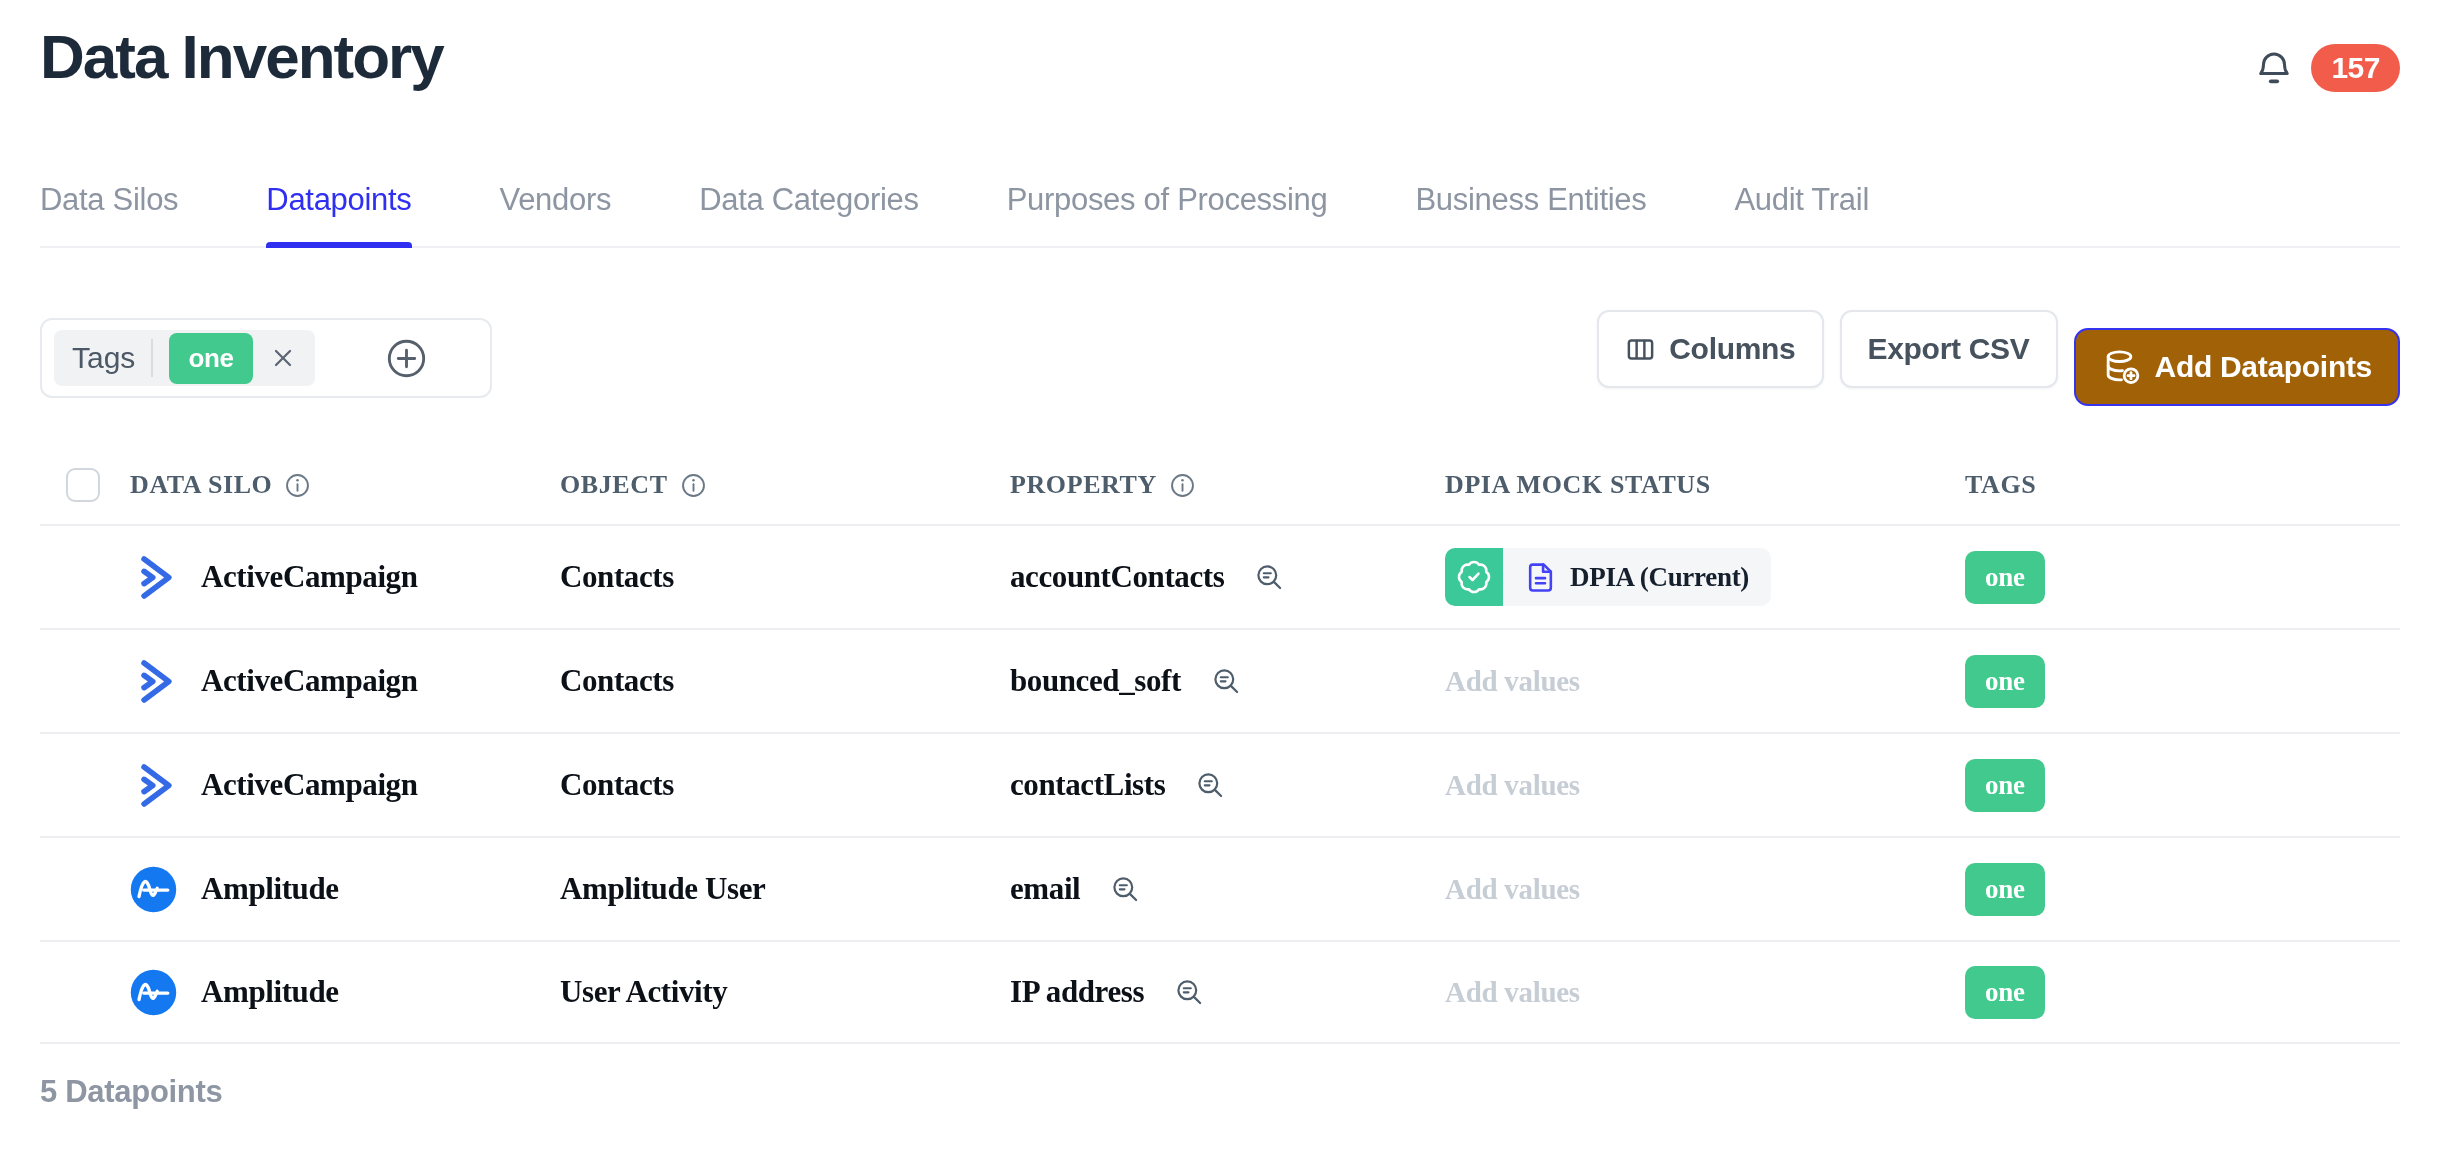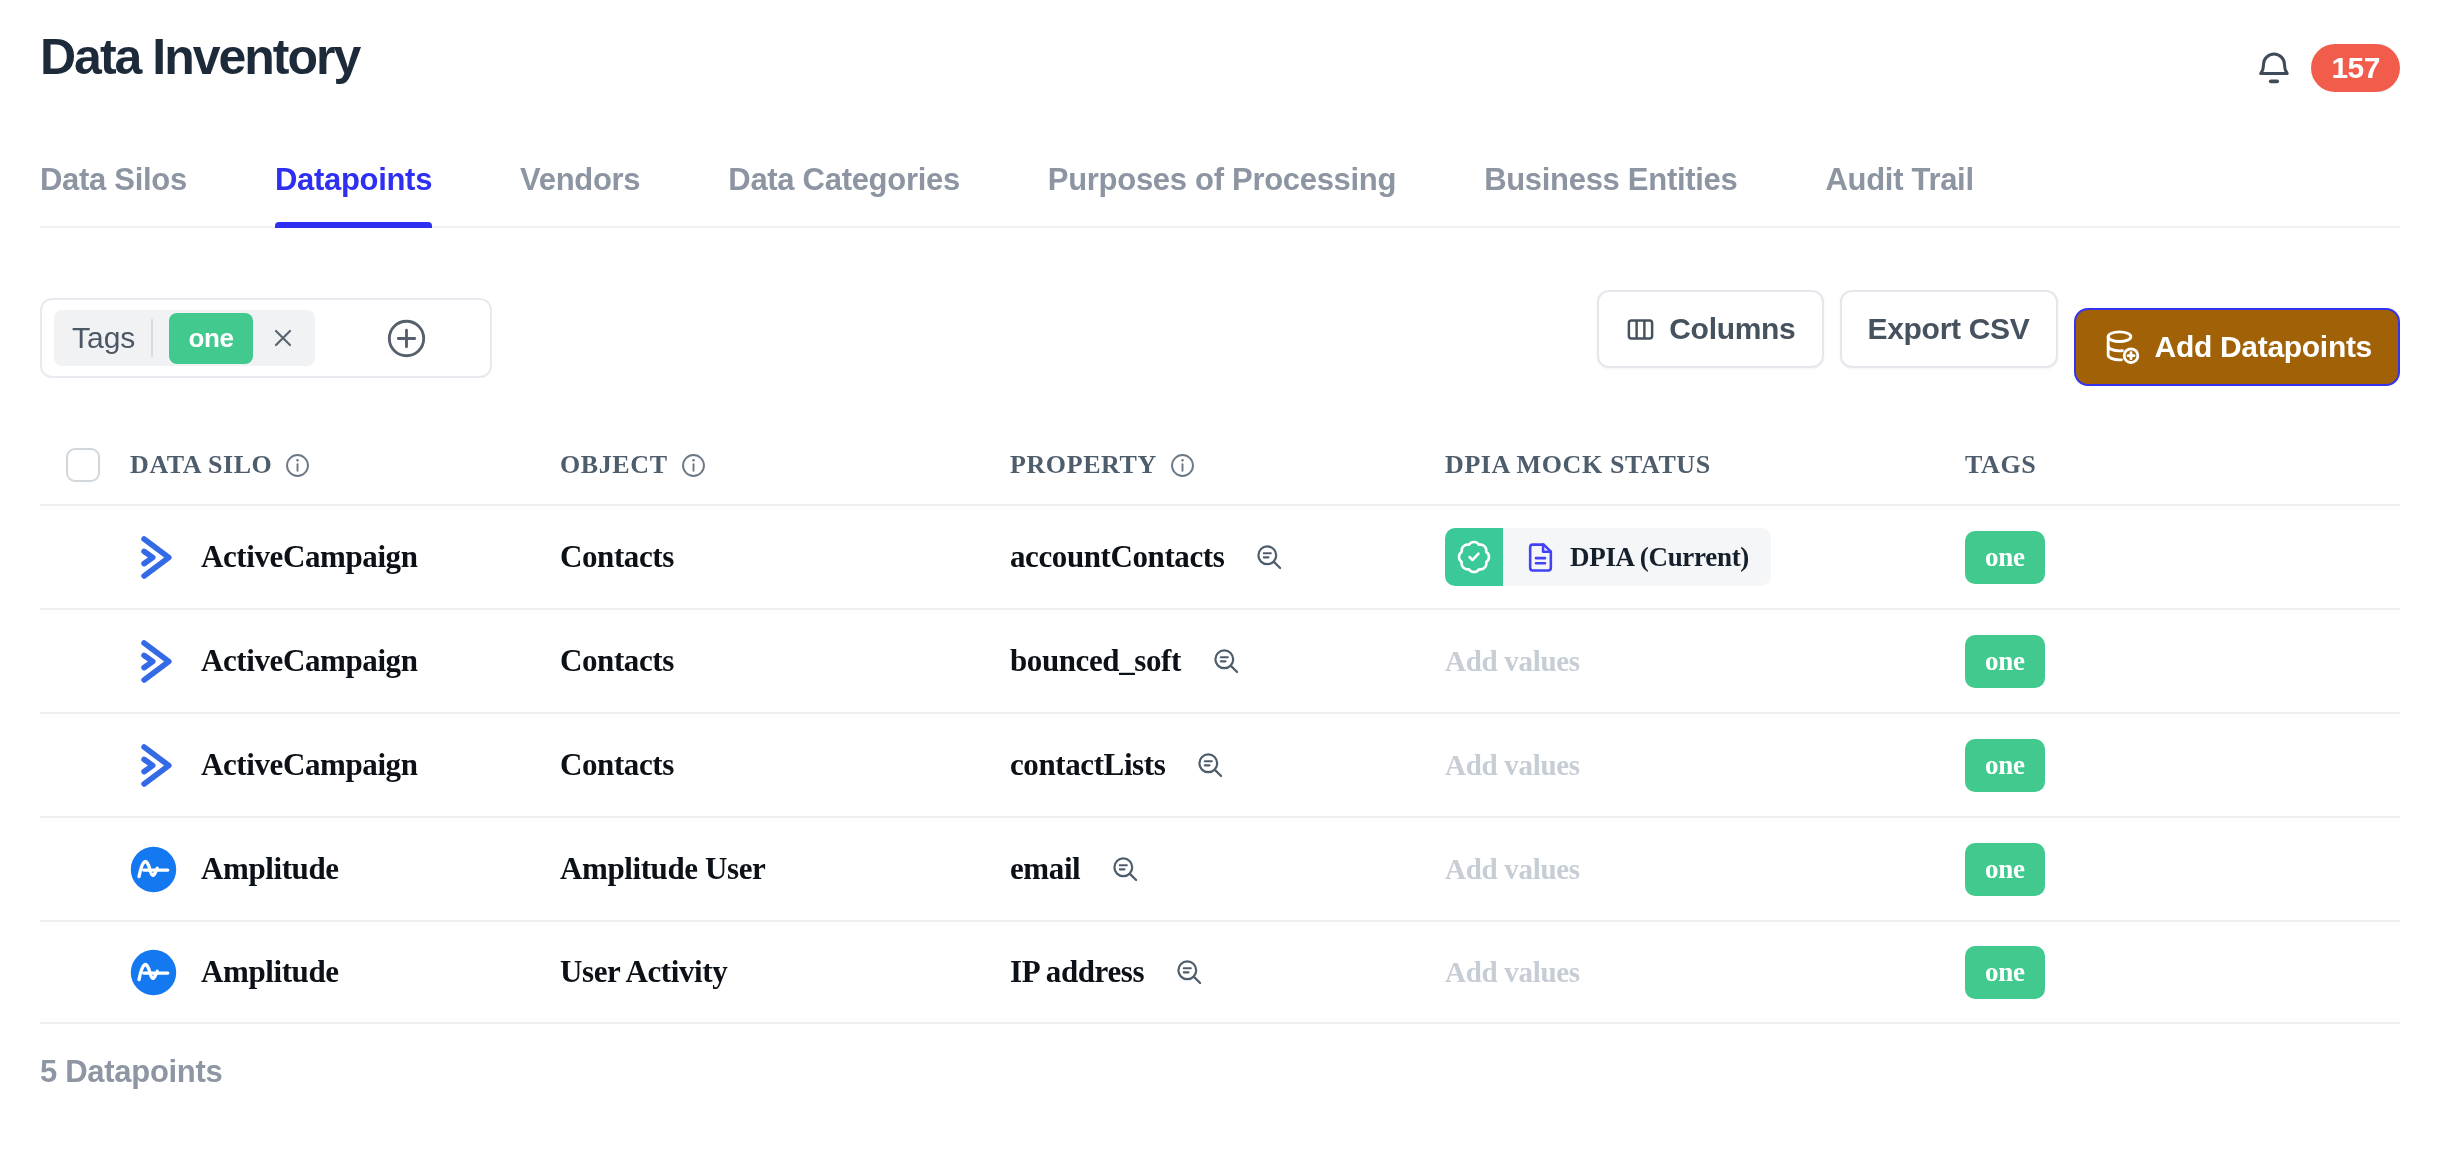--- a/index.html
+++ b/index.html
@@ -5,27 +5,27 @@
   * { box-sizing: border-box; }
   html,body { margin:0; padding:0; background:#ffffff; }
   body {
     width:2440px; height:1166px; overflow:hidden;
     font-family:"Liberation Sans", sans-serif; color:#10161f;
   }
   .page { padding:0 40px; }
 
   
   .topbar { display:flex; justify-content:space-between; align-items:flex-start; padding-top:20px; }
-  .page-title { margin:0; font-size:50px; line-height:74px; font-weight:800; letter-spacing:-2px; color:#1d2a3a; }
+  .page-title { margin:0; font-size:62px; line-height:74px; font-weight:800; letter-spacing:-2px; color:#1d2a3a; }
   .notif { display:flex; align-items:center; gap:16px; margin-top:24px; }
   .badge { background:#F25C4B; color:#fff; font-weight:800; font-size:30px; line-height:1; padding:9px 20px; border-radius:26px; letter-spacing:-0.5px; }
 
   
   .tabs { display:flex; gap:88px; margin-top:50px; border-bottom:2px solid #eef0f3; padding-top:18px; }
-  .tab { font-size:31px; font-weight:700; color:#8c95a1; padding-bottom:28px; position:relative; cursor:pointer; letter-spacing:-0.3px; }
+  .tab { font-size:31px; font-weight:400; color:#8c95a1; padding-bottom:28px; position:relative; cursor:pointer; letter-spacing:-0.3px;margin-top:20px; }
   .tab.active { color:#2F2FF2; }
   .tab.active::after { content:""; position:absolute; left:0; right:0; bottom:-2px; height:6px; background:#2F2FF2; border-radius:4px 4px 0 0; }
 
   
   .controls { display:flex; justify-content:space-between; align-items:center; margin-top:62px; }
   .filterbox { display:flex; align-items:center; width:452px; height:80px; border:2px solid #e7eaee; border-radius:12px; padding:0 12px; }
   .filter-group { background:#f0f2f4; border-radius:8px; display:flex; align-items:center; height:56px; padding:0 18px; gap:16px; }
   .filter-label { font-size:30px; color:#4c5866; }
   .filter-divider { width:2px; height:38px; background:#d8dce1; }
   .chip-green { background:#41C98E; color:#fff; font-weight:800; font-size:26px; padding:10px 19px; border-radius:8px; letter-spacing:-0.3px; }

